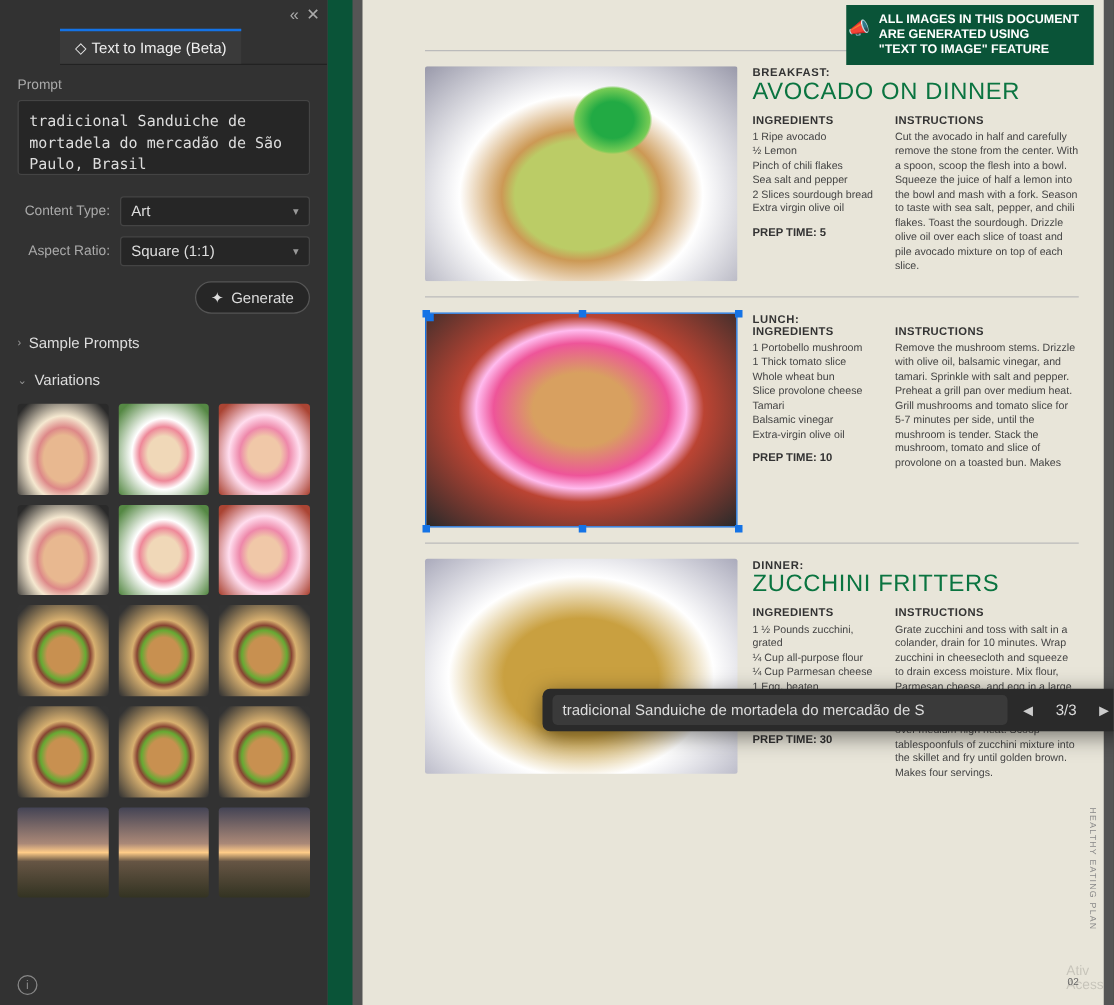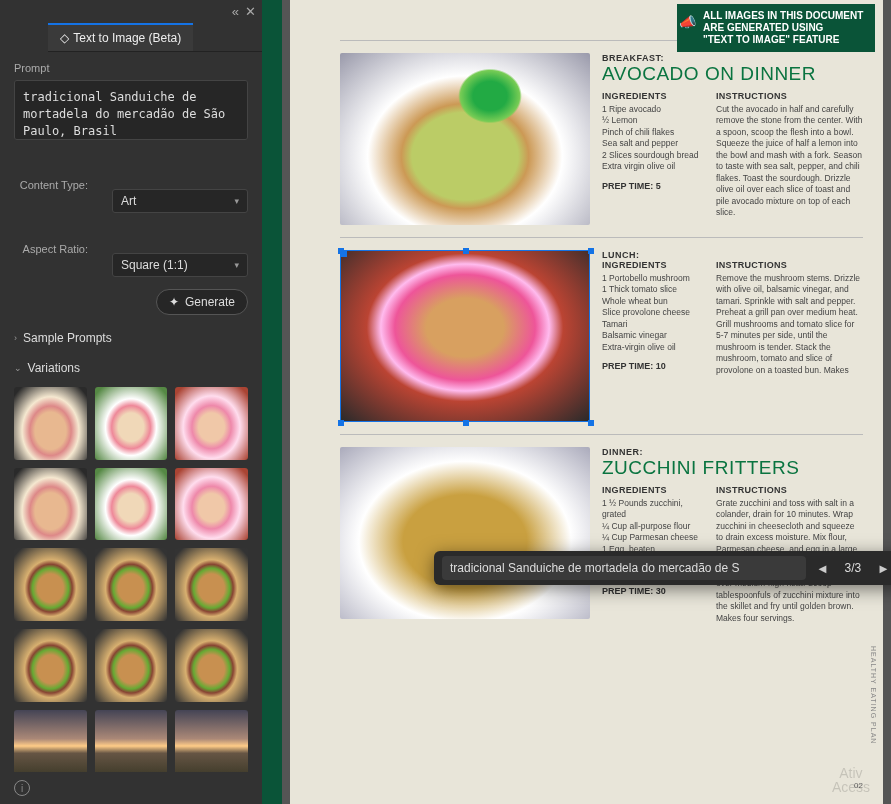--- a/index.html
+++ b/index.html
@@ -5,23 +5,23 @@
 * { box-sizing: border-box; margin: 0; padding: 0; }
 body { font-family: "Segoe UI", Arial, sans-serif; background: #1a1a1a; width: 891px; height: 804px; overflow: hidden; display: flex; }
 .panel { width: 262px; background: #323232; color: #ccc; display: flex; flex-direction: column; font-size: 12px; }
 .panel-header { display: flex; justify-content: flex-end; padding: 4px 6px; gap: 6px; }
 .panel-header span { color: #aaa; cursor: pointer; font-size: 13px; }
 .tab-bar { display: flex; border-bottom: 1px solid #222; margin-left: 48px; }
 .tab { padding: 6px 12px; font-size: 12px; background: #3a3a3a; color: #eee; border-top: 2px solid #1473e6; }
 .section { padding: 10px 14px; }
 .label { color: #aaa; font-size: 11px; margin-bottom: 6px; }
 .prompt-box { background: #262626; border: 1px solid #444; border-radius: 3px; padding: 8px; color: #ddd; font-size: 12px; line-height: 1.4; min-height: 60px; resize: none; width: 100%; }
-.row { display: flex; align-items: center; padding: 4px 14px; gap: 24px; }
+.row { display: flex; align-items: center; padding: 4px 14px; gap: 8px; }
 .row-label { width: 74px; text-align: right; color: #aaa; font-size: 11px; }
-.select { flex: 1; background: #262626; border: 1px solid #444; border-radius: 3px; padding: 4px 8px; color: #ddd; font-size: 12px; display: flex; justify-content: space-between; align-items: center; margin-top: 32px; }
+.select { flex: 1; background: #262626; border: 1px solid #444; border-radius: 3px; padding: 4px 8px; color: #ddd; font-size: 12px; display: flex; justify-content: space-between; align-items: center; }
 .gen-row { display: flex; justify-content: flex-end; padding: 8px 14px; }
 .gen-btn { background: #262626; border: 1px solid #555; border-radius: 14px; padding: 5px 12px; color: #ddd; font-size: 12px; display: flex; align-items: center; gap: 6px; cursor: pointer; }
 .accordion { padding: 8px 14px; display: flex; align-items: center; gap: 6px; color: #ddd; font-size: 12px; cursor: pointer; }
 .thumbs { display: grid; grid-template-columns: repeat(3, 1fr); gap: 8px; padding: 4px 14px 14px; overflow-y: auto; }
 .thumb { aspect-ratio: 1; border-radius: 3px; background: #444; }
 .thumb.sand { background: radial-gradient(ellipse at 50% 60%, #e8b890 30%, #d88 40%, #f5e8d0 55%, #2a2a2a 90%); }
 .thumb.sand2 { background: radial-gradient(ellipse at 50% 55%, #f0d8b8 25%, #e89 38%, #fff 50%, #584 90%); }
 .thumb.sand3 { background: radial-gradient(ellipse at 50% 55%, #f0c8a8 25%, #e8a 38%, #fde 55%, #a43 90%); }
 .thumb.brg { background: radial-gradient(ellipse at 50% 55%, #c89050 25%, #6a3 35%, #843 42%, #d8b070 50%, #333 90%); }
 .thumb.sun { background: linear-gradient(#445 0%, #a87 40%, #fc8 50%, #654 60%, #332 100%); }
@@ -43,21 +43,21 @@
 .rtext { flex: 1; font-size: 9px; color: #333; }
 .meal { font-size: 9px; font-weight: 700; letter-spacing: .5px; color: #333; }
 .title { font-family: Impact, "Arial Black", sans-serif; font-size: 19px; color: #0a7440; letter-spacing: .5px; margin: 0 0 6px; }
 .cols { display: flex; gap: 14px; }
 .col { flex: 1; }
 .col h4 { font-size: 9px; font-weight: 700; margin-bottom: 3px; letter-spacing: .3px; }
 .col p { font-size: 8.5px; line-height: 1.35; color: #444; }
 .prep { font-size: 9px; font-weight: 700; margin-top: 8px; }
 .pgnum { position: absolute; bottom: 14px; right: 20px; font-size: 8px; color: #666; }
 .sidetext { position: absolute; right: 6px; bottom: 60px; writing-mode: vertical-rl; font-size: 7px; color: #888; letter-spacing: 1px; }
-.watermark { position: absolute; right: 21px; bottom: 10px; color: rgba(0,0,0,.15); font-size: 14px; line-height: 1; text-align: center; }
+.watermark { position: absolute; right: 8px; bottom: 10px; color: rgba(0,0,0,.15); font-size: 11px; line-height: 1; }
 .floatbar { position: absolute; left: 172px; top: 551px; background: #2a2a2a; border-radius: 6px; padding: 5px 8px; display: flex; align-items: center; gap: 8px; color: #ddd; font-size: 13px; box-shadow: 0 4px 18px rgba(0,0,0,.5); }
 .floatbar .inp { background: #3a3a3a; border-radius: 4px; padding: 5px 8px; width: 364px; font-size: 12px; color: #ddd; white-space: nowrap; overflow: hidden; }
 .floatbar .nav { color: #ccc; cursor: pointer; padding: 0 2px; }
 .floatbar .count { color: #ddd; font-size: 12px; min-width: 28px; text-align: center; }
 .floatbar .gbtn { display: flex; align-items: center; gap: 6px; cursor: pointer; padding: 2px 4px; }
 .chev { font-size: 9px; color: #999; }
 </style>
 </head>
 <body>
 

